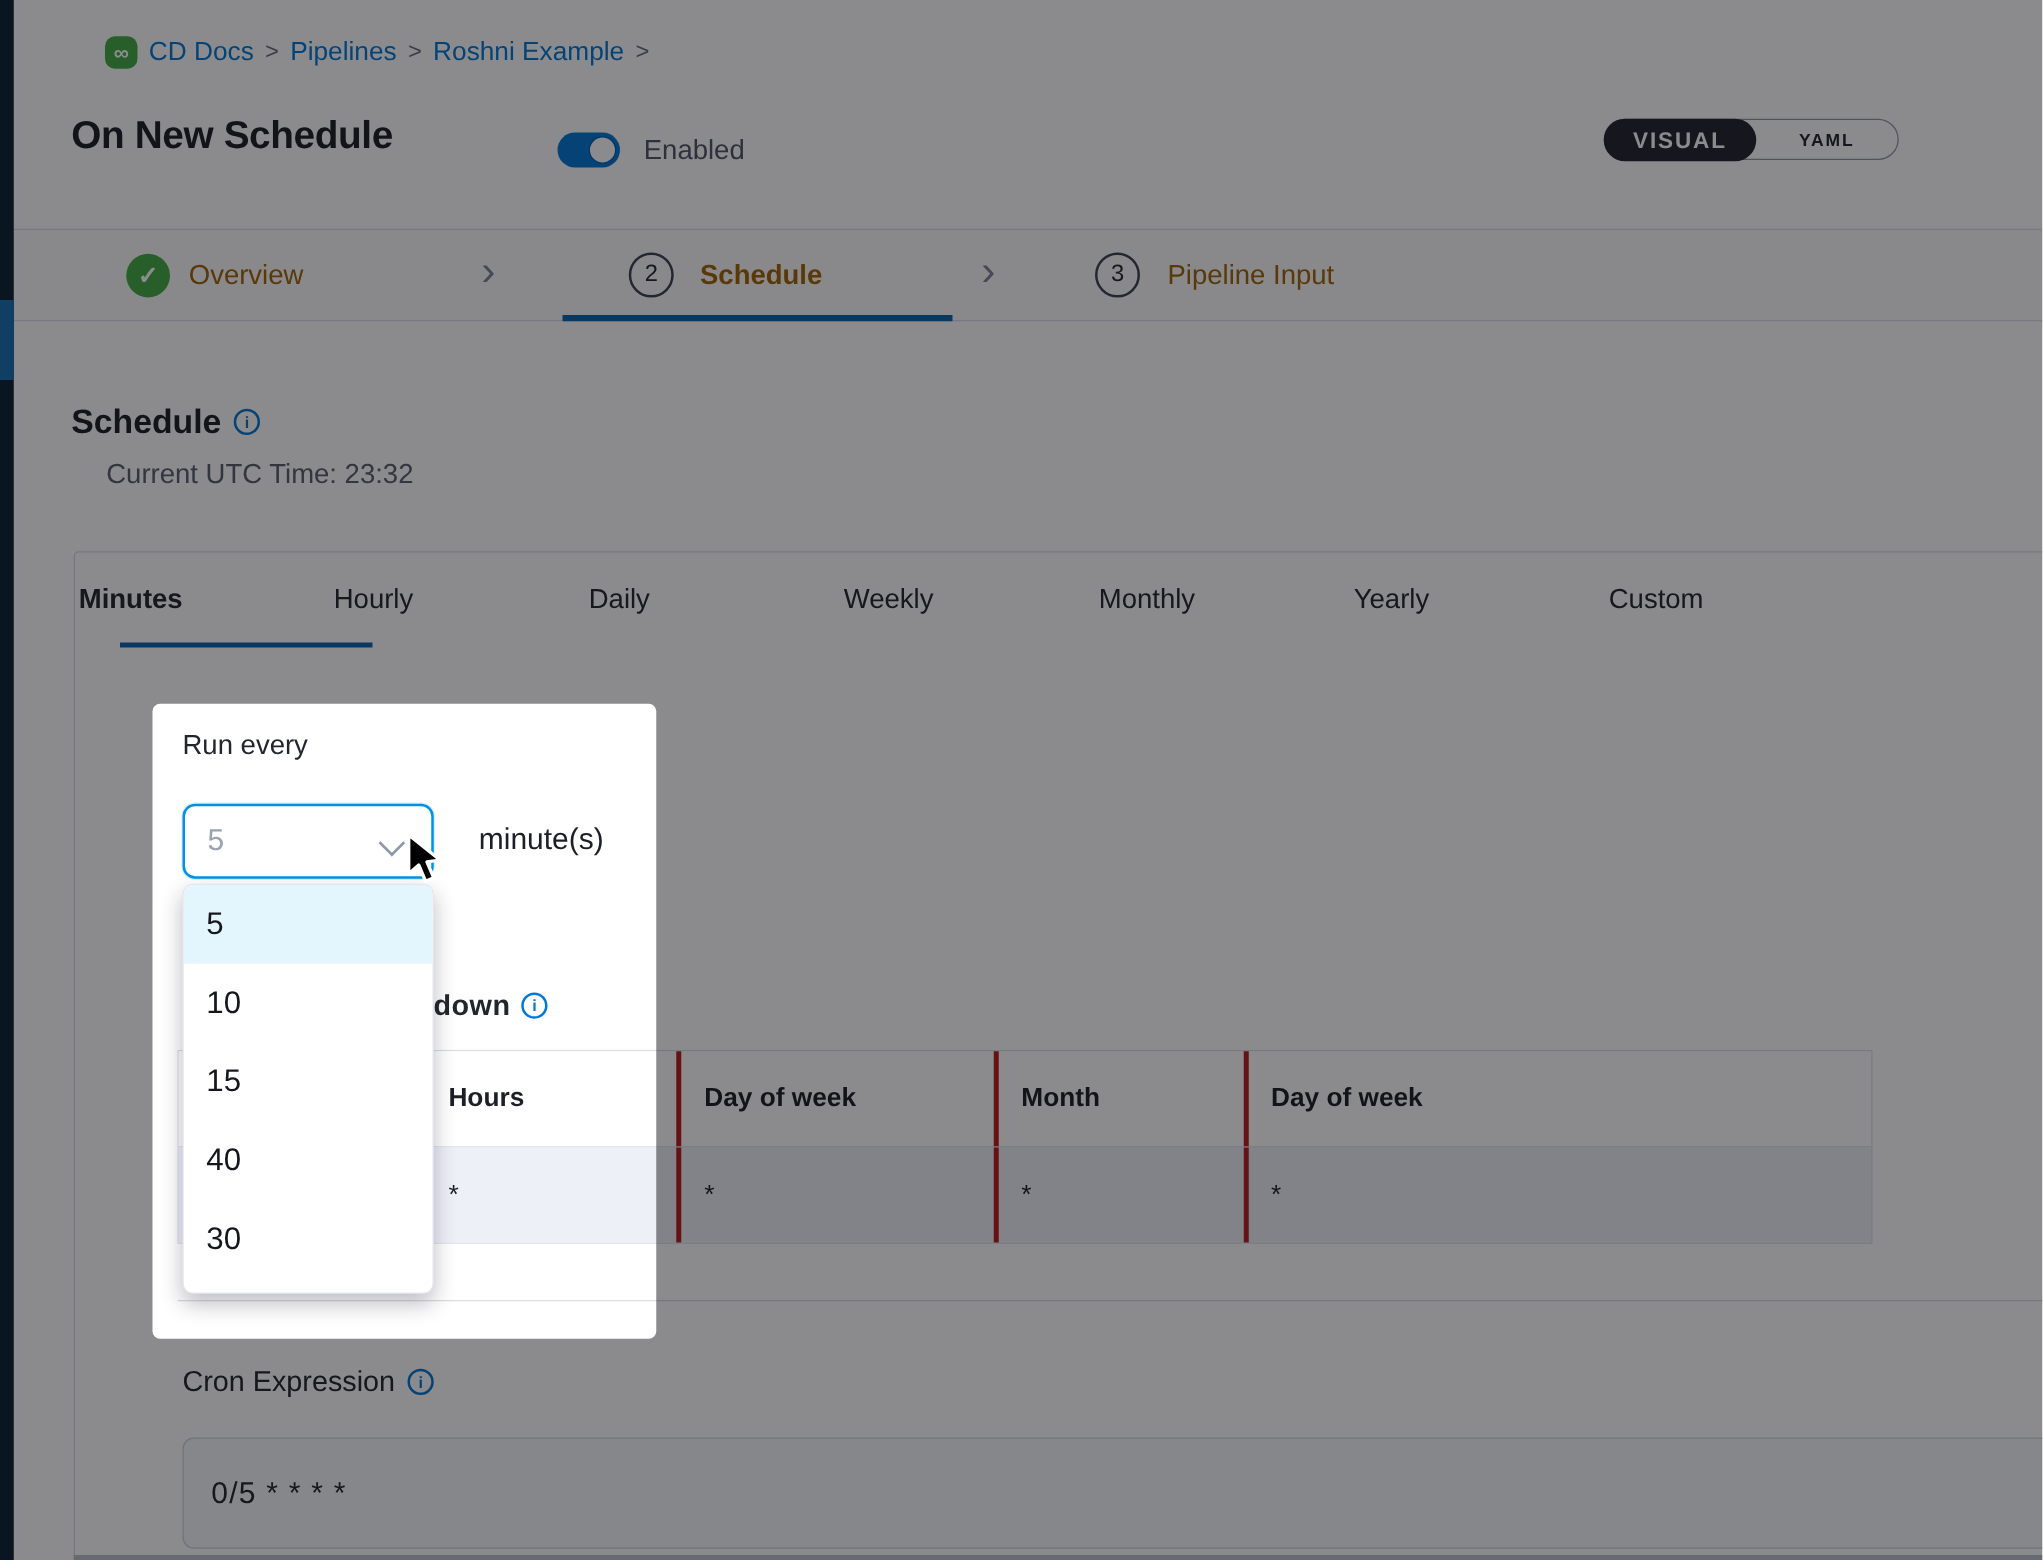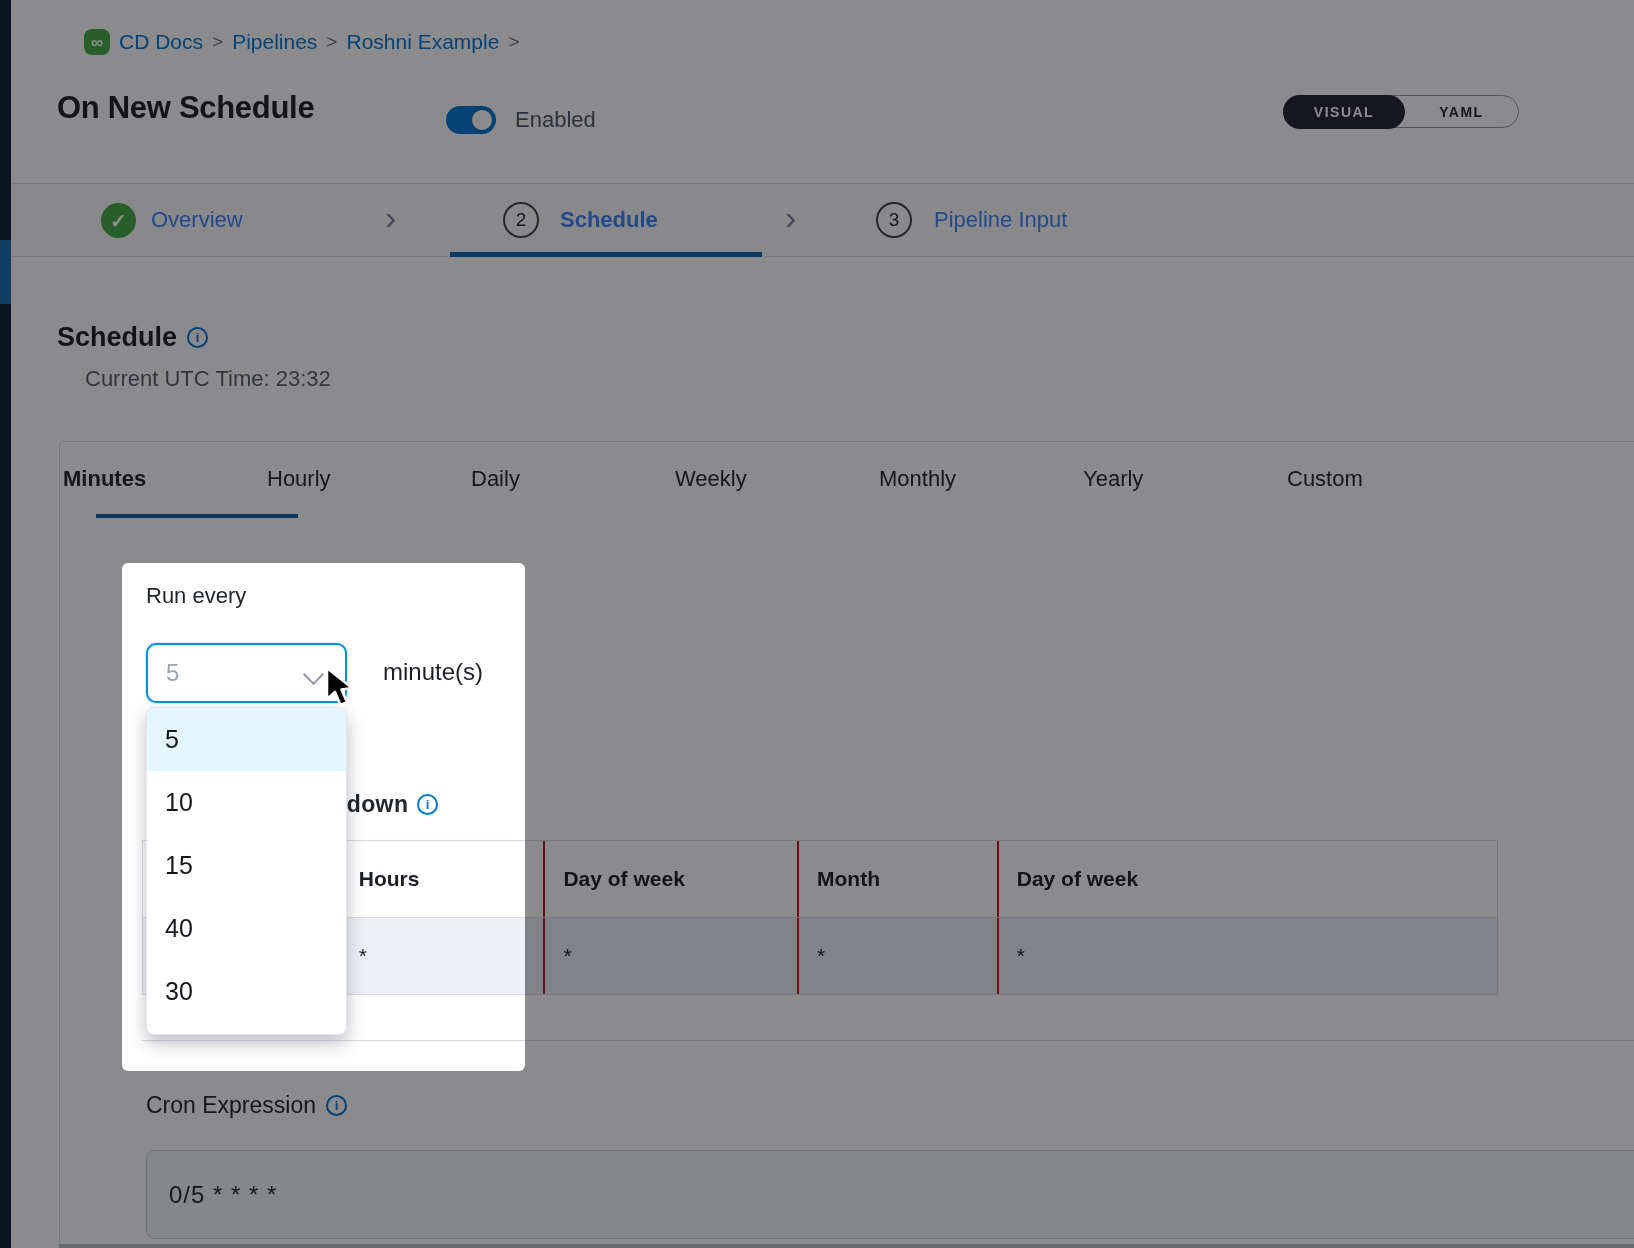--- a/index.html
+++ b/index.html
@@ -20,29 +20,29 @@
   .crumb{color:#0278d5;}
   .crumb-sep{color:#6b6d85;font-size:19px;}
   .cd-logo{width:26px;height:26px;border-radius:8px;background:#42ab45;display:flex;align-items:center;justify-content:center;}
   .cd-logo::before{content:"\221E";color:#fff;font-size:17px;font-weight:bold;line-height:1;}
   .page-title{left:57px;top:90px;font-size:31px;font-weight:700;color:#1c1f26;letter-spacing:-0.3px;}
   .toggle{left:446px;top:106px;width:50px;height:28px;border-radius:14px;background:#0278d5;}
   .toggle-knob{position:absolute;right:3px;top:3px;width:22px;height:22px;border-radius:50%;background:#ffffff;border:1px solid #0a5ca8;box-sizing:border-box;}
   .toggle-label{left:515px;top:107px;font-size:22px;color:#4f5668;}
   .view-switch{left:1283px;top:95px;width:236px;height:33px;border:1px solid #9097a8;border-radius:17px;box-sizing:border-box;display:flex;}
   .view-visual{position:absolute;left:-1px;top:-1px;width:122px;height:34px;background:#23242e;border-radius:17px;
-    display:flex;align-items:center;justify-content:center;color:#ffffff;font-size:14px;font-weight:700;letter-spacing:1.5px;}
+    display:flex;align-items:center;justify-content:center;color:#ffffff;font-size:18px;font-weight:700;letter-spacing:1.5px;}
   .view-yaml{position:absolute;left:121px;top:0;right:0;height:100%;display:flex;align-items:center;justify-content:center;
     color:#23242e;font-size:14px;font-weight:700;letter-spacing:1.5px;}
 
   
   .stepbar{left:0;top:183px;width:1634px;height:74px;background:#fcfcfe;border-top:1px solid #dadce6;border-bottom:1px solid #dadce6;box-sizing:border-box;}
   .step-check{left:101px;top:203px;width:35px;height:35px;border-radius:50%;background:#42ab45;display:flex;align-items:center;justify-content:center;}
   .step-check::before{content:"\2713";color:#fff;font-size:20px;font-weight:700;}
-  .step-label{font-size:22px;color:#3b82f6;}
+  .step-label{font-size:22px;color:#a16207;}
   .step-chevron{font-size:34px;color:#7c8598;line-height:1;}
   .step-circle{width:36px;height:36px;border-radius:50%;border:2px solid #3c4354;box-sizing:border-box;display:flex;align-items:center;justify-content:center;font-size:19px;color:#22272d;}
   .step-underline{left:450px;top:252px;width:312px;height:5px;background:#0a63ad;}
 
   
   .section-heading{left:57px;top:322px;display:flex;align-items:center;gap:10px;font-size:27px;font-weight:700;color:#1c1f26;}
   .info-icon{display:inline-flex;width:21px;height:21px;border:2px solid #0278d5;border-radius:50%;box-sizing:border-box;
     align-items:center;justify-content:center;color:#0278d5;font-size:13px;font-weight:700;flex:0 0 auto;}
   .info-icon::before{content:"i";}
   .utc-line{left:57px;top:366px;font-size:22px;color:#5a5e70;margin-left:28px;}
@@ -61,21 +61,21 @@
   .select-value{position:absolute;left:18px;top:50%;transform:translateY(-50%);font-size:24px;color:#9aa3b2;}
   .select-chevron{position:absolute;right:24px;top:22px;width:13px;height:13px;border-right:2px solid #8f96a5;border-bottom:2px solid #8f96a5;transform:rotate(45deg);}
   .unit-label{left:383px;top:658px;font-size:24px;font-weight:500;color:#1c1f26;}
 
   
   .breakdown-label{left:146px;top:791px;display:flex;align-items:center;gap:9px;font-size:23px;font-weight:600;color:#22272d;letter-spacing:0.4px;}
   .cron-table{left:142px;top:840px;width:1356px;height:155px;border:1px solid #d9dae6;box-sizing:border-box;display:flex;flex-direction:column;}
   .t-row{display:flex;width:100%;box-sizing:border-box;}
   .t-head{height:77px;background:#ffffff;border-bottom:1px solid #d9dae6;box-sizing:border-box;}
   .t-body{height:77px;background:#eef0f8;}
-  .t-cell{box-sizing:border-box;border-right:2px solid #b91c1c;display:flex;align-items:center;padding-left:18px;font-size:21px;color:#1c1f26;overflow:hidden;}
+  .t-cell{box-sizing:border-box;border-right:4px solid #b91c1c;display:flex;align-items:center;padding-left:18px;font-size:21px;color:#1c1f26;overflow:hidden;}
   .t-cell:last-child{border-right:none;}
   .t-head .t-cell{font-weight:700;}
   .c0{width:198px;} .c1{width:205px;} .c2{width:254px;} .c3{width:200px;} .c4{width:499px;}
 
   .divider{left:142px;top:1040px;width:1500px;height:1px;background:#d9dae5;}
 
   
   .cron-label{left:146px;top:1092px;display:flex;align-items:center;gap:10px;font-size:23px;font-weight:500;color:#22272d;}
   .cron-input{left:146px;top:1150px;width:1500px;height:89px;background:#f3f7fb;border:1px solid #c9d3de;border-radius:9px;box-sizing:border-box;display:flex;align-items:center;padding-left:22px;font-size:24px;color:#22272d;letter-spacing:1px;}
   .bottom-strip{left:59px;top:1244px;width:1575px;height:4px;background:#b9c3cf;}

